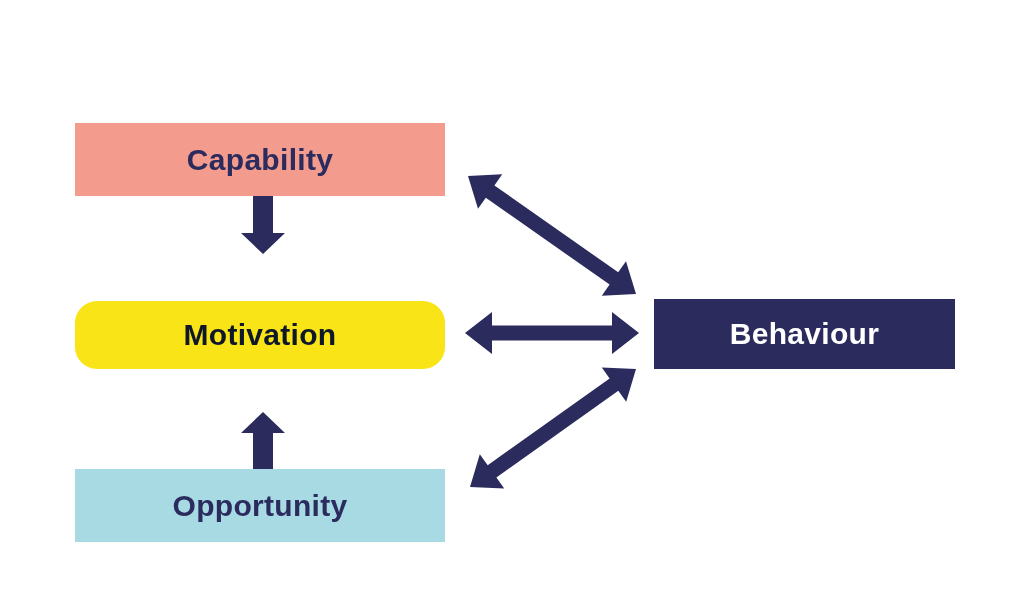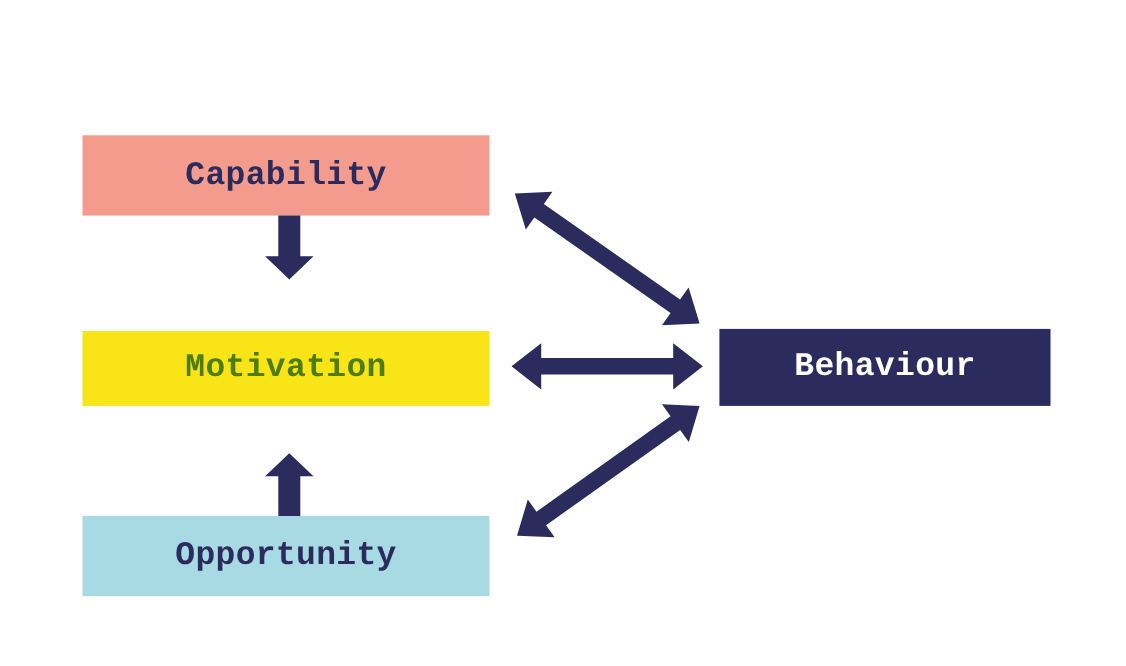--- a/index.html
+++ b/index.html
@@ -27,21 +27,20 @@
   .box {
     position: absolute;
     display: flex;
     align-items: center;
     justify-content: center;
   }
   .box-label {
     font-size: 30px;
     font-weight: 700;
     letter-spacing: 0.3px;
-    font-family: Liberation Mono, monospace;
   }
   .pos-capability  { left: 75px;  top: 123px; width: 370px; height: 73px; }
   .pos-motivation  { left: 75px;  top: 301px; width: 370px; height: 68px; }
   .pos-opportunity { left: 75px;  top: 469px; width: 370px; height: 73px; }
   .pos-behaviour   { left: 654px; top: 299px; width: 301px; height: 70px; }
   .arrows-layer {
     position: absolute;
     left: 0;
     top: 0;
     width: 1024px;
@@ -52,21 +51,21 @@
 </head>
 <body style="background: rgb(255, 255, 255);">
 
 <div class="canvas">
 
 
   <div class="box pos-capability" style="background: rgb(243, 156, 142); color: rgb(43, 43, 94);">
     <span class="box-label">Capability</span>
   </div>
 
-  <div class="box pos-motivation" style="background: rgb(248, 228, 23); color: #4d7c0f;">
+  <div class="box pos-motivation" style="background: rgb(248, 228, 23); color: #0f172a; border-radius: 22px;">
     <span class="box-label">Motivation</span>
   </div>
 
   <div class="box pos-opportunity" style="background: rgb(167, 218, 227); color: rgb(43, 43, 94); align-items: center;">
     <span class="box-label">Opportunity</span>
   </div>
 
   <div class="box pos-behaviour" style="background: rgb(43, 43, 94); color: rgb(255, 255, 255);">
     <span class="box-label">Behaviour</span>
   </div>

